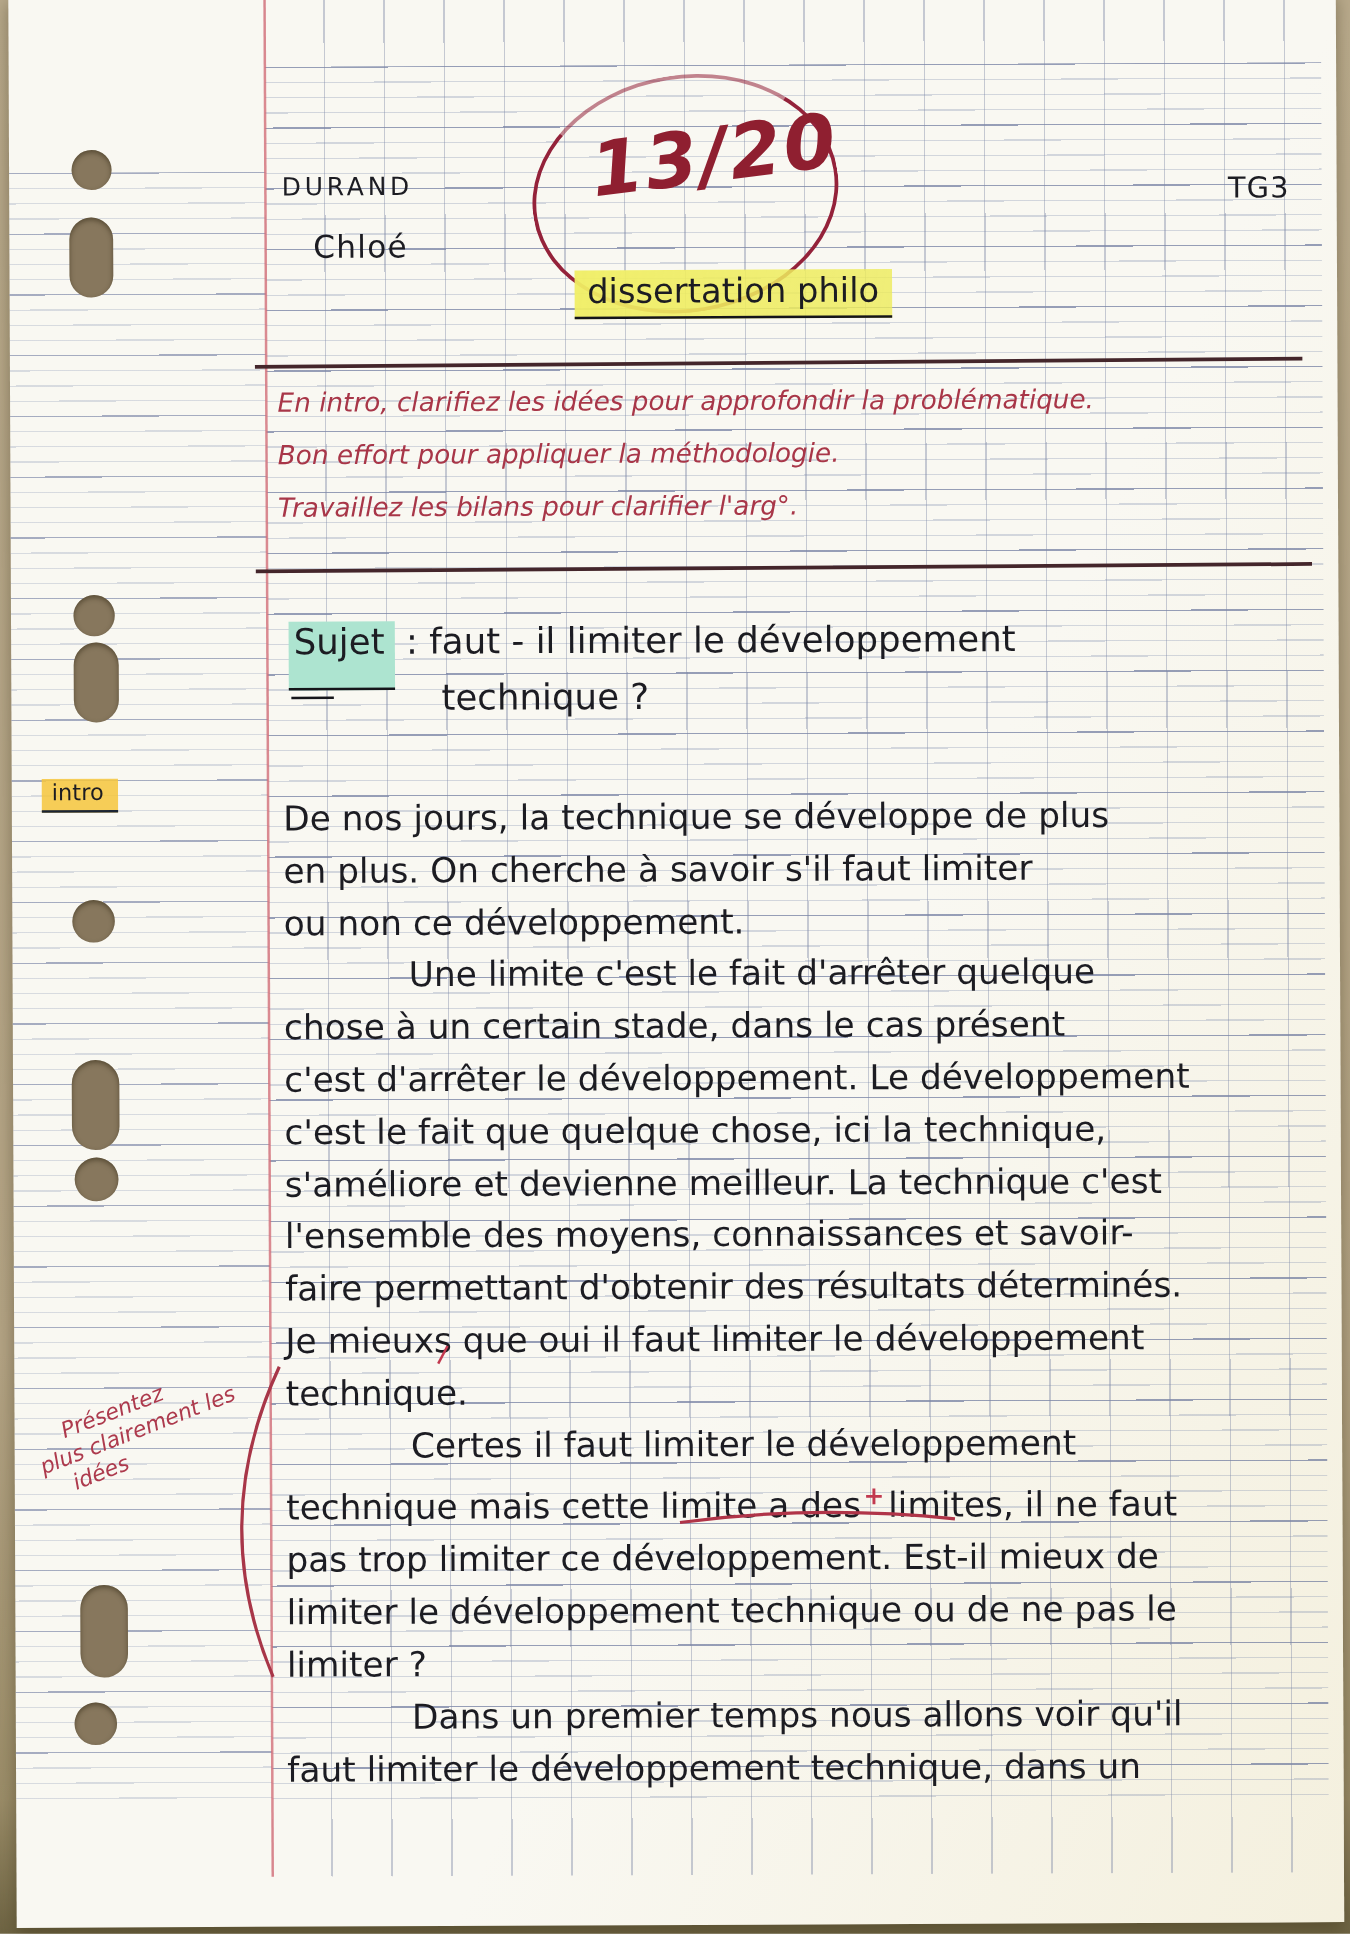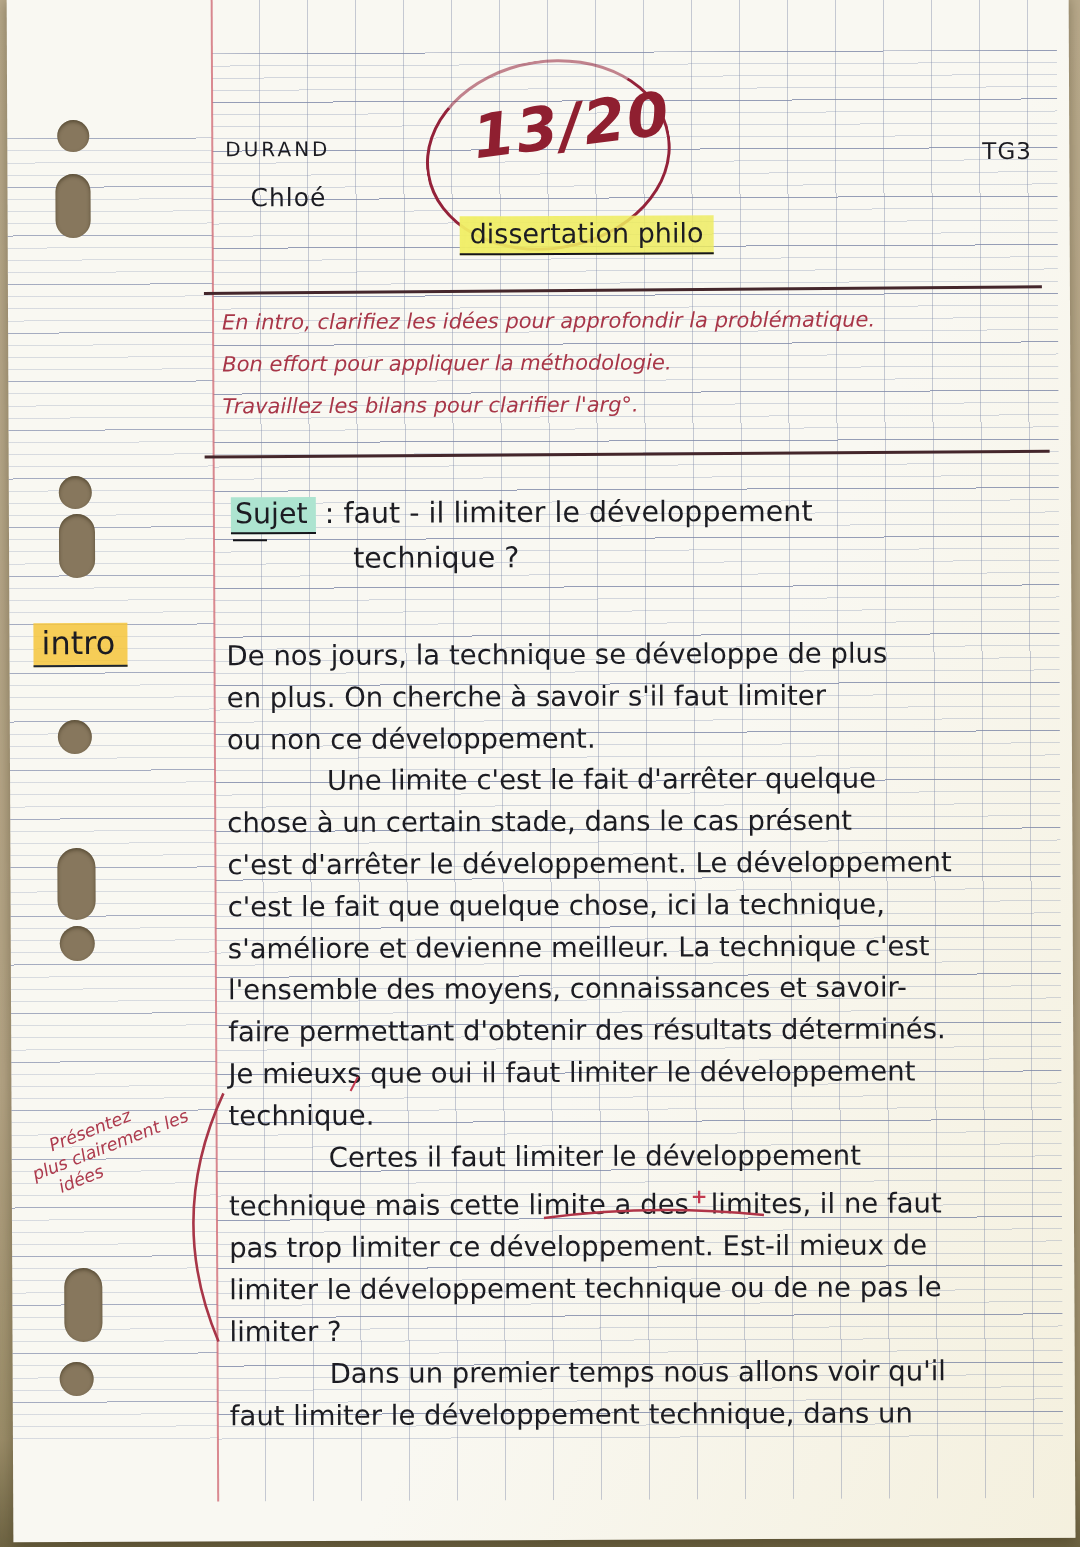--- a/index.html
+++ b/index.html
@@ -55,24 +55,24 @@
     transform:rotate(-7deg);letter-spacing:2px;font-style:italic;
   }
   .title-wrap{position:absolute;left:452px;top:224px;font-size:27px;}
   .hl-yellow{background:linear-gradient(100deg,rgba(240,238,100,.95),rgba(237,235,90,.8));padding:2px 10px 4px 10px;border-bottom:2.5px solid #15151a;}
   .rule{position:absolute;height:2.5px;background:#44262b;}
   .rule1{left:196px;top:295px;width:838px;transform:rotate(-0.2deg);}
   .rule2{left:196px;top:459px;width:845px;transform:rotate(-0.15deg);}
   .comments{position:absolute;left:214px;top:306px;width:834px;font-size:21px;line-height:42px;
     color:#a83648;font-style:italic;}
   .sujet-block{position:absolute;left:222px;top:502px;font-size:28.5px;}
-  .sujet-label{position:relative;background:#ade4d0;padding:0 8px 2px 4px;border-bottom:2.5px solid #15151a;}
+  .sujet-label{position:relative;background:#ade4d0;padding:0 8px 20px 4px;border-bottom:2.5px solid #15151a;}
   .sujet-label::after{content:"";position:absolute;left:2px;width:40%;bottom:-9px;height:2.5px;background:#15151a;}
   .sujet-l2{margin-left:122px;margin-top:12px;}
-  .intro-label{position:absolute;left:24px;top:628px;font-size:32px;}
+  .intro-label{position:absolute;left:24px;top:628px;font-size:18px;}
   .hl-gold{background:rgba(246,198,60,.85);padding:1px 12px 3px 8px;border-bottom:2.5px solid #1b2433;}
   .essay{position:absolute;left:217px;top:640px;width:832px;font-size:27.5px;line-height:41.8px;color:#1c1c22;}
   .essay .ind{text-indent:100px;}
   .s-strike{position:relative;}
   .s-strike::after{content:"";position:absolute;left:-1px;bottom:4px;width:16px;height:2.2px;
     background:#c2394f;transform:rotate(-62deg);}
   .red-plus{color:#c2394f;font-size:20px;vertical-align:super;margin:0 3px 0 2px;font-weight:bold;}
   .margin-note{position:absolute;left:16px;top:1118px;transform:rotate(-21deg);
     font-size:17.5px;line-height:21px;color:#ad3a4d;font-style:italic;}
   .mn1{margin-left:26px;} .mn3{margin-left:20px;}

